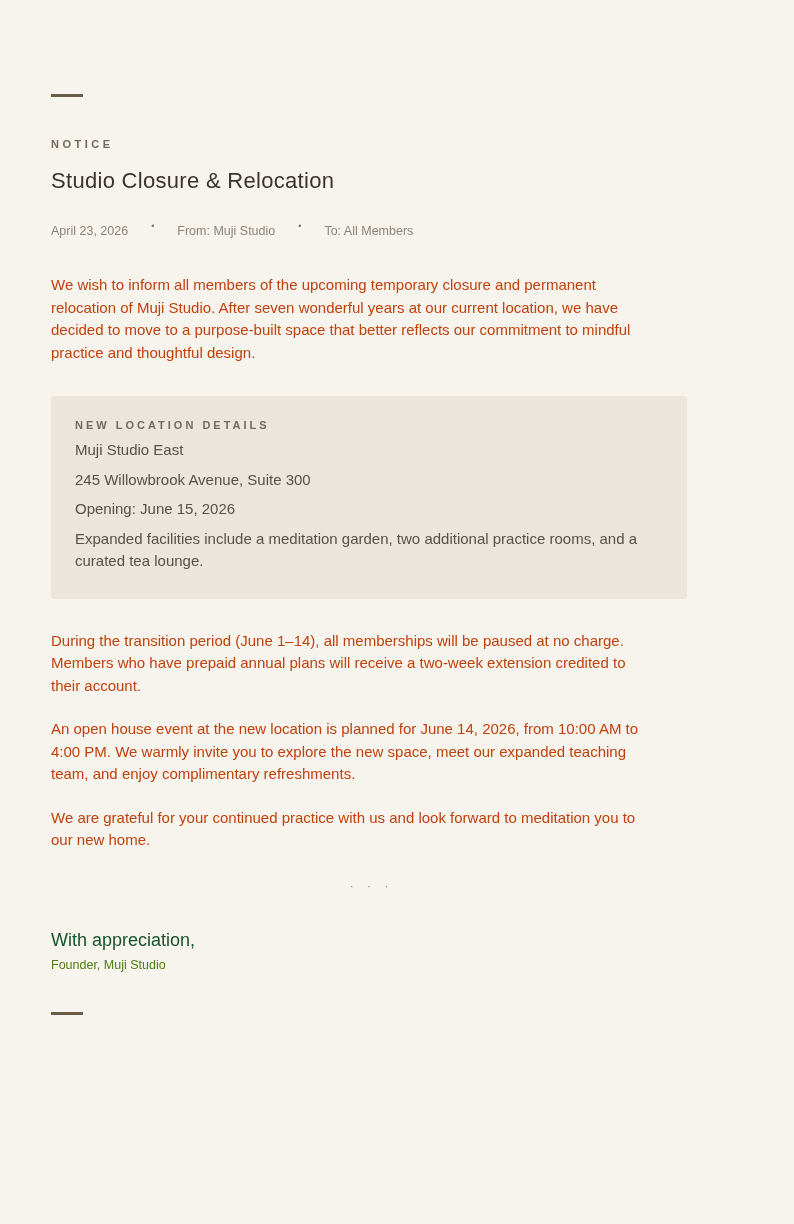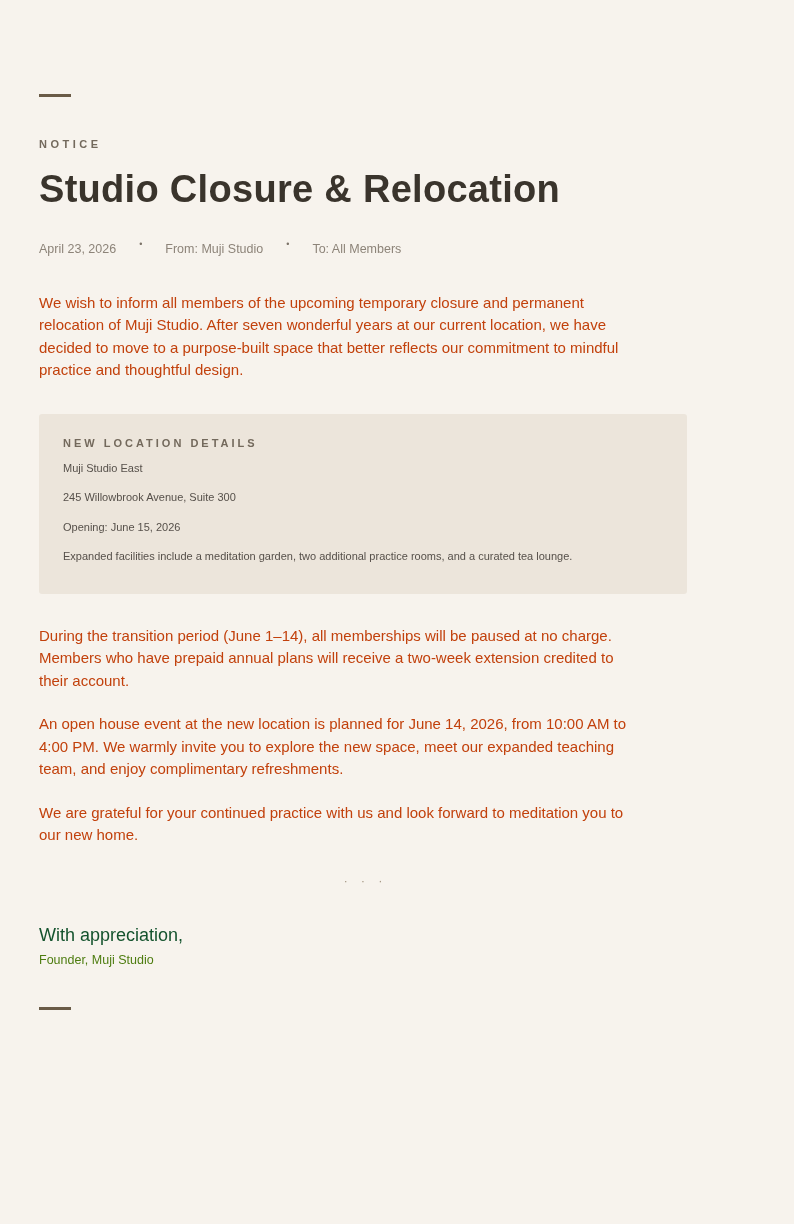--- a/index.html
+++ b/index.html
@@ -11,38 +11,38 @@
     height: 1224px;
     background: #f7f3ed;
     font-family: "Liberation Sans", "DejaVu Sans", sans-serif;
     color: #56504a;
     overflow: hidden;
   }
   .page {
     box-sizing: border-box;
     width: 782px;
     height: 1224px;
-    padding: 94px 95px 0 39px;
+    padding: 94px 95px 0 51px;
   }
   .rule {
     width: 32px;
     height: 3px;
     background: #6a5b47;
   }
   .kicker {
     margin-top: 41px;
     font-size: 11px;
     font-weight: 700;
     letter-spacing: 3.5px;
     color: #73695c;
   }
   .title {
     margin-top: 19px;
-    font-size: 38px;
-    font-weight: 700;
+    font-size: 22px;
+    font-weight: 400;
     letter-spacing: 0.3px;
     color: #3a342c;
     line-height: 1.1;
   }
   .meta {
     margin-top: 31px;
     display: flex;
     align-items: center;
     gap: 23px;
     font-size: 12.5px;
@@ -73,21 +73,21 @@
   .box-heading {
     font-size: 11px;
     font-weight: 700;
     letter-spacing: 3px;
     color: #73695c;
     line-height: 11px;
     margin: 0 0 8px 0;
   }
   .box-line {
     margin: 7px 0 0 0;
-    font-size: 11px;
+    font-size: 15px;
     line-height: 22.5px;
     color: #56504a;
   }
   .divider {
     margin-top: 27px;
     text-align: center;
     font-size: 13px;
     color: #a89a87;
     letter-spacing: 13px;
     padding-left: 13px; 

